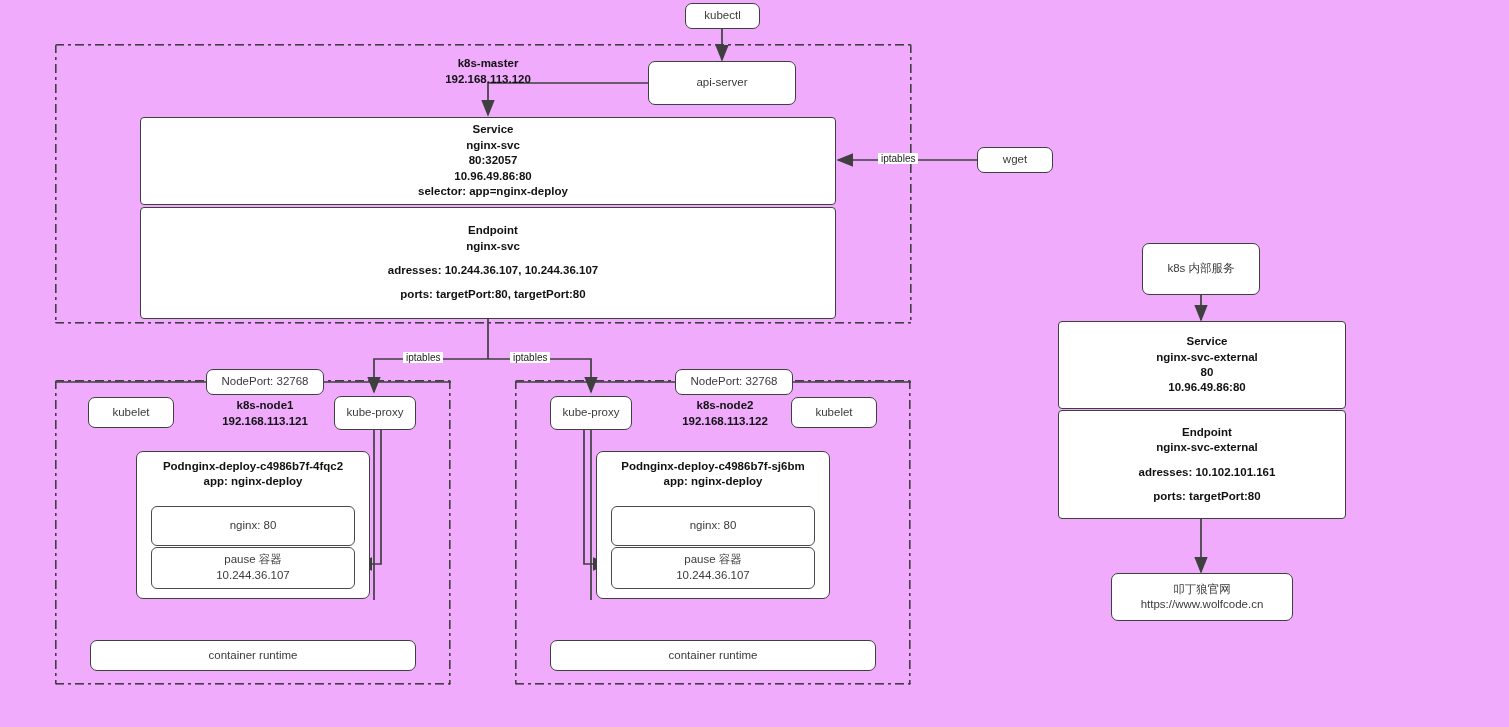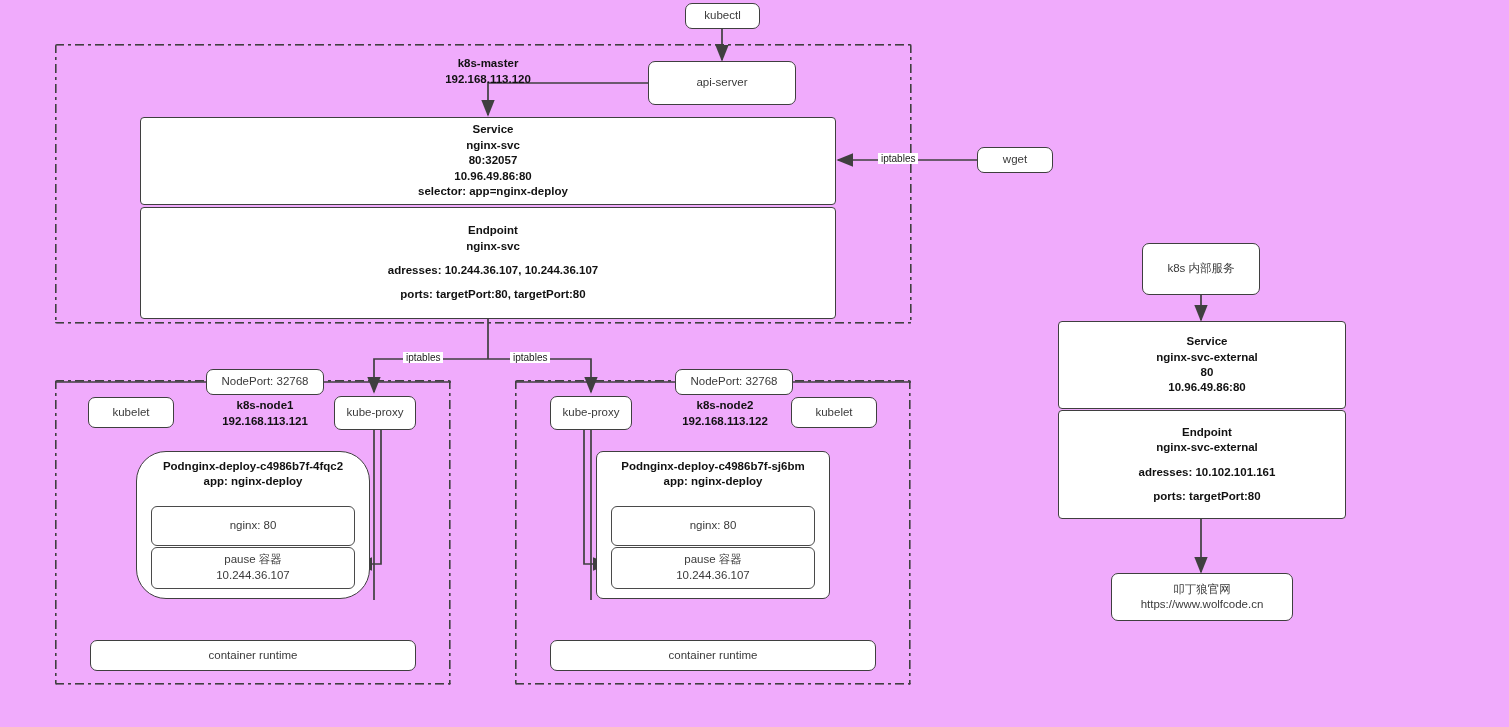--- a/index.html
+++ b/index.html
@@ -203,21 +203,21 @@
     <div>k8s-node1</div>
     <div>192.168.113.121</div>
   </div>
   <div class="box" style="left:88px;top:397px;width:86px;height:31px;">
     <span class="t-plain">kubelet</span>
   </div>
   <div class="box" style="left:334px;top:396px;width:82px;height:34px;">
     <span class="t-plain">kube-proxy</span>
   </div>
 
-  <div class="pod-box" style="left:136px;top:451px;width:234px;height:148px;border-radius:30px;">
+  <div class="pod-box" style="left:136px;top:451px;width:234px;height:148px;">
     <div class="pod-title">Podnginx-deploy-c4986b7f-4fqc2</div>
     <div class="pod-title">app: nginx-deploy</div>
     <div class="ctr-wrap">
       <div class="ctr" style="height:40px;">
         <span>nginx: 80</span>
       </div>
       <div class="ctr" style="height:42px;margin-top:1px;">
         <span>pause 容器</span>
         <span>10.244.36.107</span>
       </div>

